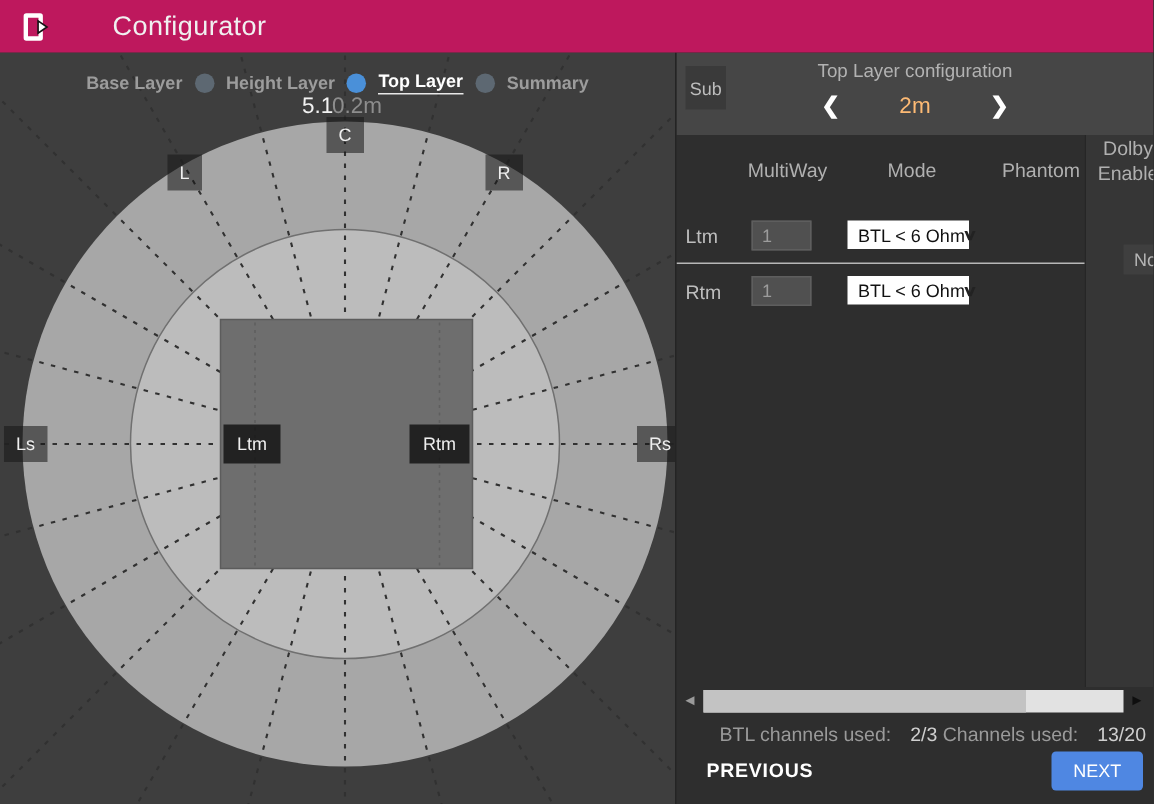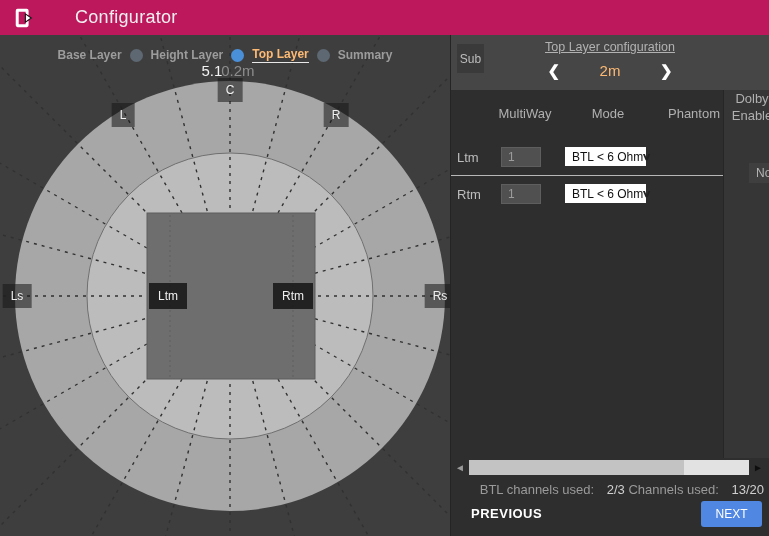--- a/index.html
+++ b/index.html
@@ -12,40 +12,40 @@
     background:#be185d; display:flex; align-items:center; z-index:20; }
   .logo { margin-left:13px; width:22px; height:22px; display:flex; align-items:center; }
   .app-title { margin-left:40px; color:#f0f0f0; font-size:18px; letter-spacing:.3px; }
 
   
   .left-panel { position:absolute; top:35px; left:0; width:450px; height:501px;
     background:#3e3e3e; overflow:hidden; }
   .tabs { position:absolute; top:12px; left:0; width:100%; display:flex;
     justify-content:center; align-items:center; gap:8px; z-index:6; }
   .tab { font-size:12px; color:#9c9c9c; cursor:pointer; white-space:nowrap;font-weight:bold; }
-  .tab.active { color:#fdba74; font-weight:bold; border-bottom:1px solid #e8e8e8; padding-bottom:1px; }
+  .tab.active { color:#ffffff; font-weight:bold; border-bottom:1px solid #e8e8e8; padding-bottom:1px; }
   .dot { width:13px; height:13px; border-radius:50%; background:#5d6872; flex:0 0 auto; }
   .distance { position:absolute; top:27px; left:228px; transform:translateX(-50%);
     z-index:5; font-size:15px; white-space:nowrap; }
   .distance .d1 { color:#f2f2f2; }
   .distance .d2 { color:#8d8d8d; margin-left:-1px; }
   .radar { position:absolute; top:0; left:0; }
   .spk { position:absolute; transform:translate(-50%,-50%); z-index:4;
     color:#efefef; font-size:12px; padding:5px 8px; background:rgba(22,22,22,.55);
     white-space:nowrap; cursor:pointer; }
   .spk.dark { background:rgba(8,8,8,.74); padding:6px 9px; }
 
   
   .right-panel { position:absolute; top:35px; left:450px; width:319px; height:501px;
     background:#2e2e2e; border-left:1px solid #242424; overflow:hidden; }
   .rp-header { position:absolute; top:0; left:0; width:100%; height:55px; background:#464646; }
   .sub-box { position:absolute; left:6px; top:9px; width:27px; height:29px; background:#3a3a3a;
     color:#bdbdbd; font-size:12px; display:flex; align-items:center; justify-content:center; cursor:pointer; }
   .rp-title { position:absolute; top:5px; left:0; width:100%; text-align:center;
-    font-size:12.5px; color:#b2b2b2;text-decoration:underline; }
+    font-size:12.5px; color:#b2b2b2; }
   .stepper { position:absolute; top:22px; left:0; width:100%; height:26px; display:flex;
     justify-content:center; align-items:center; gap:36px; }
   .chev { color:#ffffff; font-size:15px; font-weight:bold; cursor:pointer; line-height:1; }
   .stepper-value { color:#fdba74; font-size:15px; min-width:28px; text-align:center; }
 
   .dolby-col { position:absolute; left:272px; top:55px; width:47px; height:368px;
     background:#363636; border-left:1px solid #262626; }
   .colhdr { position:absolute; transform:translateX(-50%); font-size:13px; color:#b0b0b0;
     text-align:center; white-space:nowrap; }
   .colhdr.wrap { white-space:normal; width:52px; line-height:1.3; }

